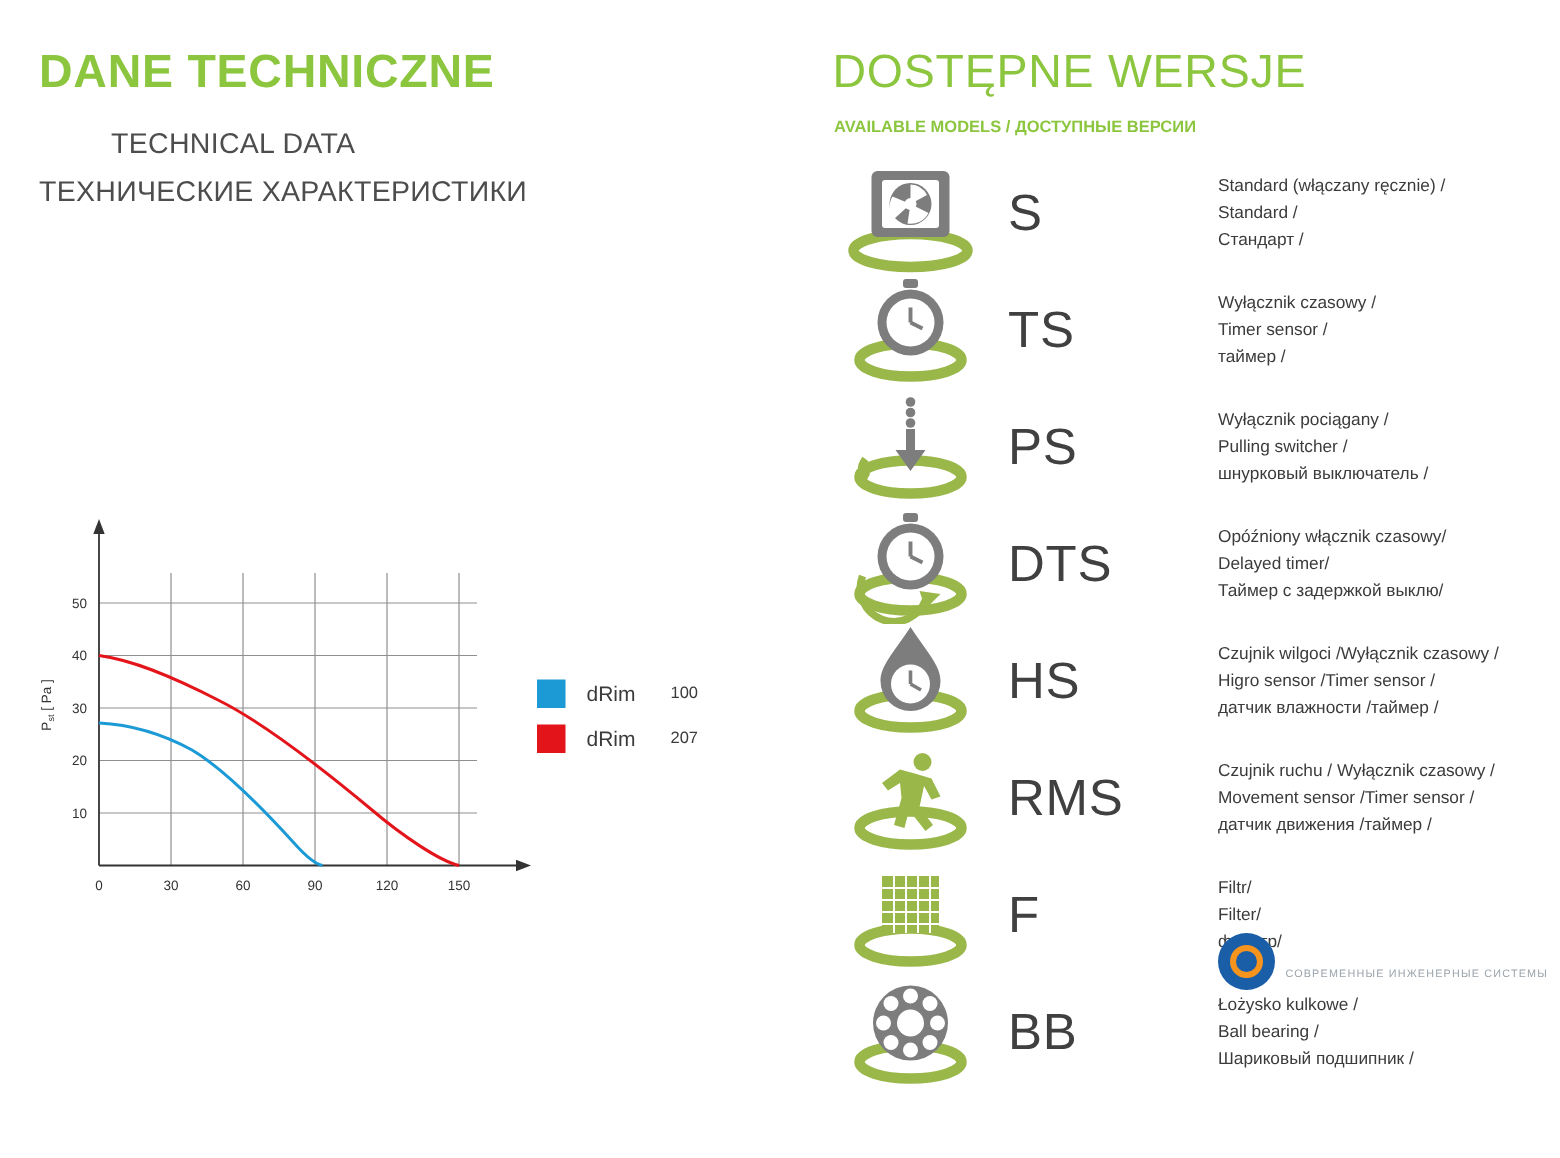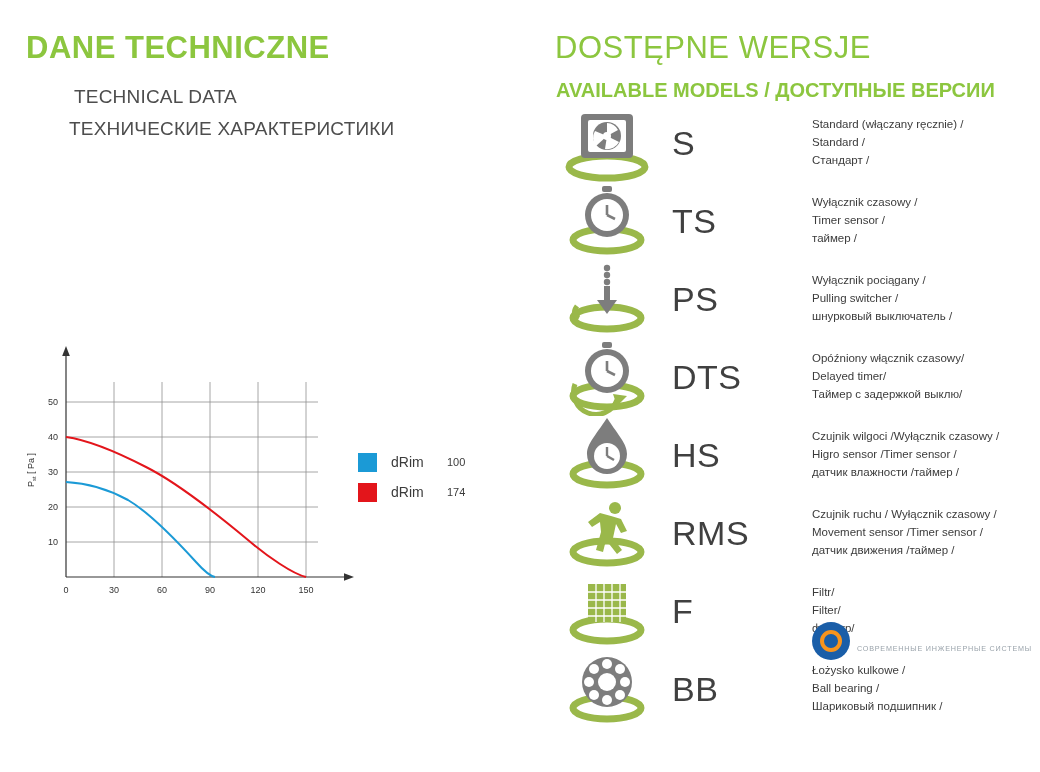--- a/index.html
+++ b/index.html
@@ -43,21 +43,20 @@
     color: #4d4d4d;
     letter-spacing: 0.2px;
     margin-left: 48px;
   }
   .subtitle-2 {
     position: absolute;
     left: 26px; top: 118px;
     font-size: 19px;
     color: #4d4d4d;
     letter-spacing: 0.2px;
-    margin-left: 43px;
   }
 
   
   .chart-wrap {
     position: absolute;
     left: 18px;
     top: 330px;
     width: 400px;
     height: 270px;
   }
@@ -107,21 +106,21 @@
     position: absolute;
     left: 15px; top: 30px;
     font-size: 31px;
     font-weight: normal;
     color: #8cc63f;
     letter-spacing: 0.5px;
   }
   .r-subtitle {
     position: absolute;
     left: 16px; top: 79px;
-    font-size: 20px;
+    font-size: 11px;
     font-weight: bold;
     color: #8cc63f;
   }
 
   .models {
     position: absolute;
     left: 0; top: 104px;
     width: 500px;
   }
   .model-row {
@@ -257,21 +256,21 @@
 
     <div class="legend">
       <div class="legend-row">
         <span class="legend-swatch" style="background:#1b9ad6"></span>
         <span class="legend-name">dRim</span>
         <span class="legend-val">100</span>
       </div>
       <div class="legend-row">
         <span class="legend-swatch" style="background:#e3151b"></span>
         <span class="legend-name">dRim</span>
-        <span class="legend-val">174</span>
+        <span class="legend-val">207</span>
       </div>
     </div>
   </div>
 
   <div class="right-col">
     <div class="r-title">DOSTĘPNE WERSJE</div>
     <div class="r-subtitle">AVAILABLE MODELS / ДОСТУПНЫЕ ВЕРСИИ</div>
 
     <div class="models">
 

